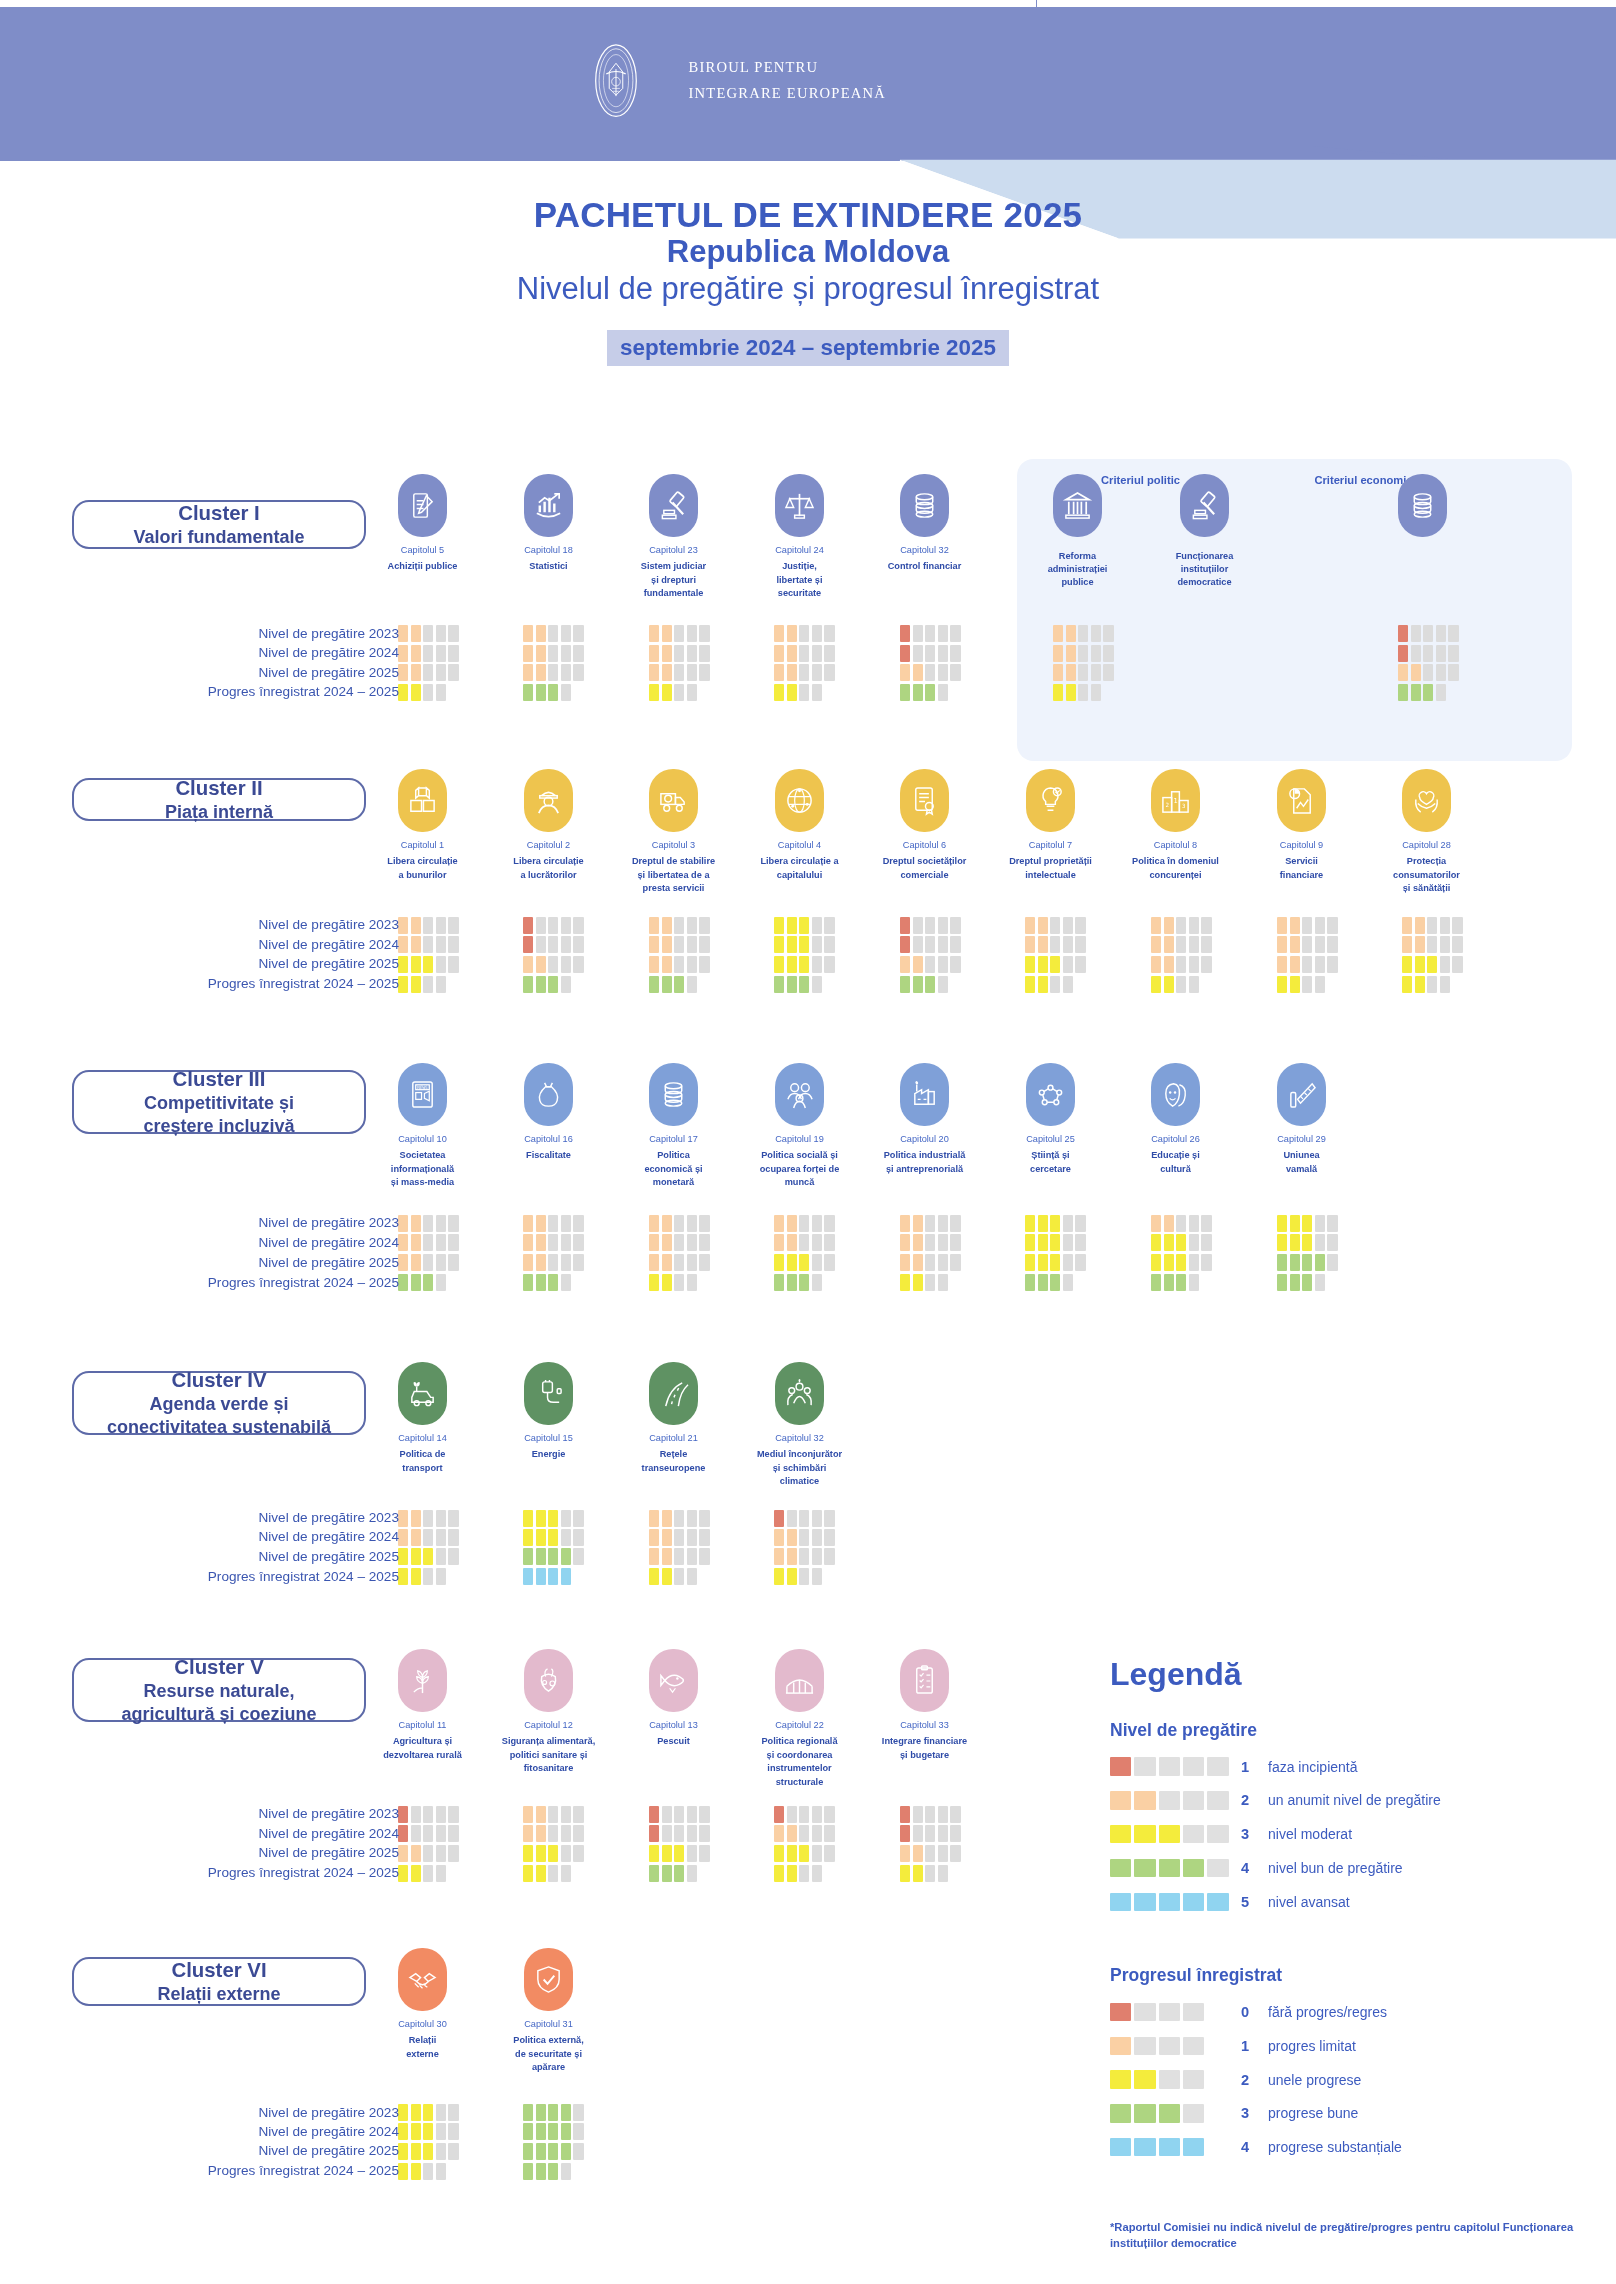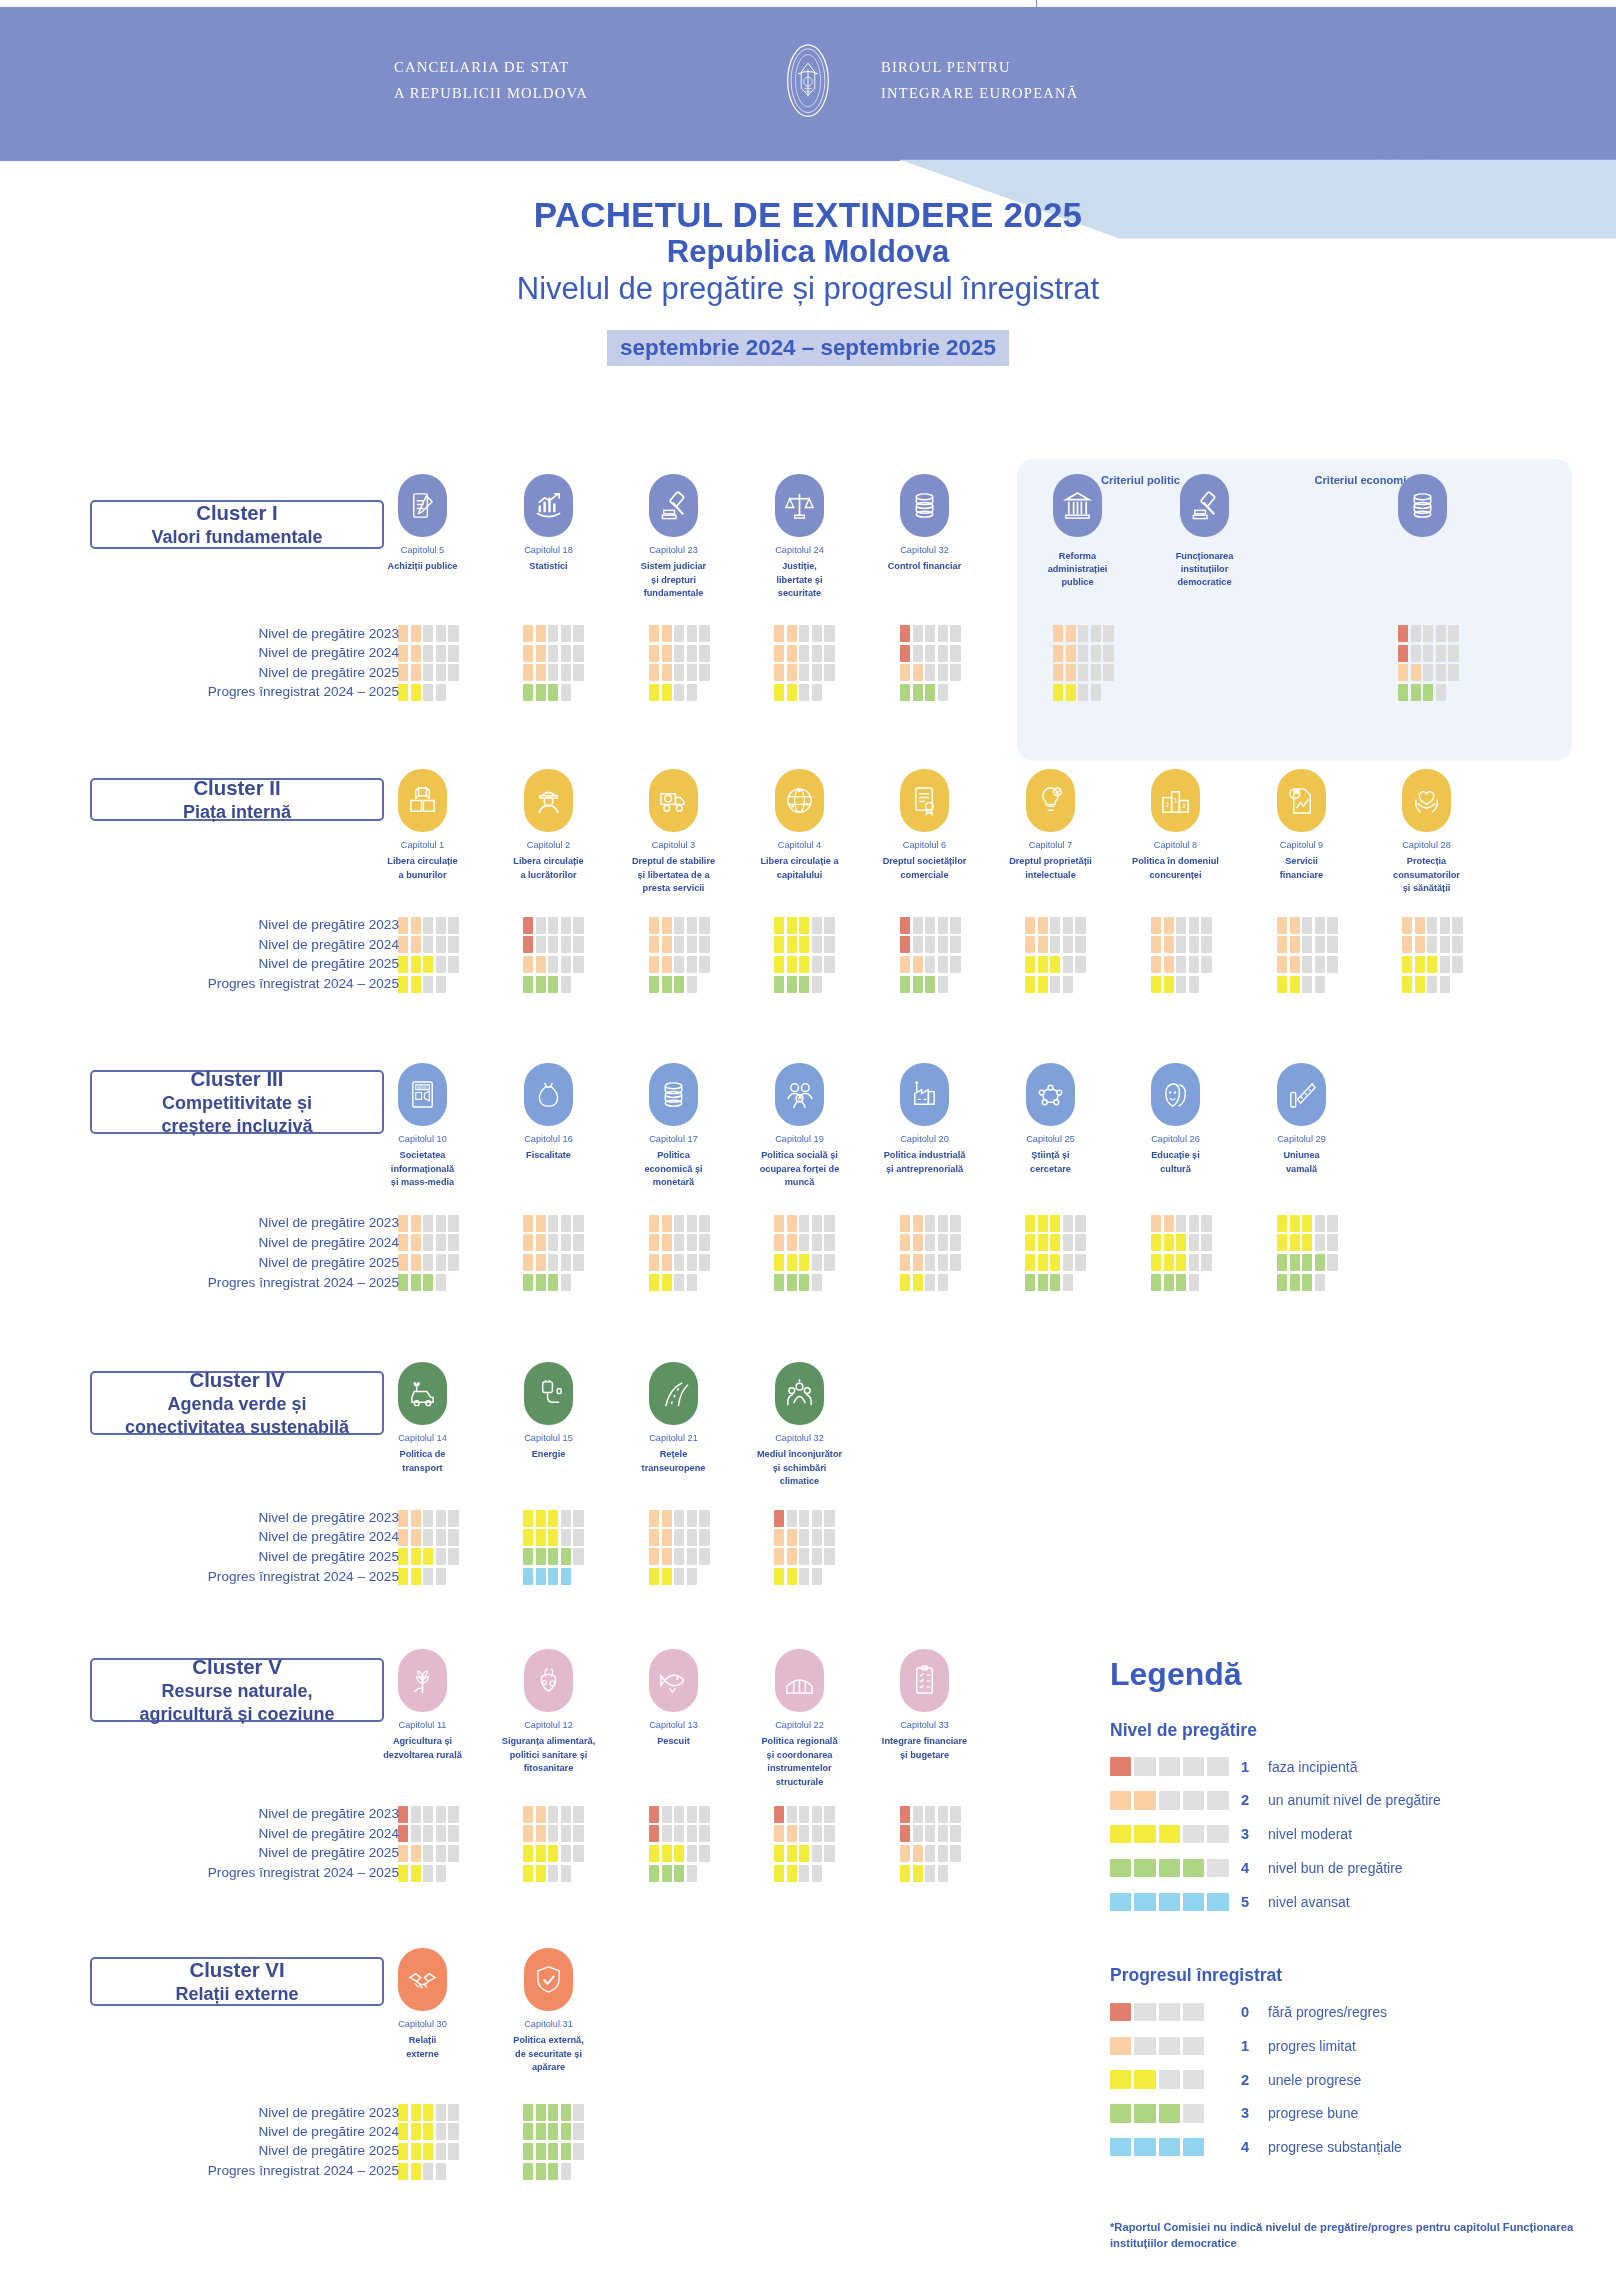--- a/index.html
+++ b/index.html
@@ -60,23 +60,23 @@
     line-height: 1.12;
   }
   .t2 { color: #3c5bbf; font-size: 31px; line-height: 1.18; font-weight: bold; }
   .t3 { color: #3c5bbf; font-size: 31px; line-height: 1.18; }
   .period-wrap { margin-top: 22.4px; }
   .period {
     display: inline-block; background: #c6cde8; color: #3c5bbf;
     font-weight: bold; font-size: 22.4px; padding: 4.9px 12.6px 5.8px 12.6px;
   }
   .cluster-badge {
-    position: absolute; left: 90px;
+    position: absolute; left: 72px;
     width: 294px;
-    border: 2.4px solid #5d6aa8; border-radius: 5px;
+    border: 2.4px solid #5d6aa8; border-radius: 17px;
     background: #ffffff;
     color: #3b4a94; text-align: center;
     font-weight: bold;
     display: flex; flex-direction: column; align-items: center; justify-content: center;
   }
   .cluster-badge .cb-l1 { font-size: 20.4px; line-height: 1.25; }
   .cluster-badge .cb-l2 { font-size: 18px; line-height: 1.25; font-weight: bold; }
   .chap {
     position: absolute; width: 97px; text-align: center;
   }
@@ -118,22 +118,20 @@
     color:#3c5bbf; font-weight:bold; font-size:11.2px; line-height:1.45; }
 </style>
 </head>
 <body>
 
 <div class="banner">
   <div class="banner-notch-left"></div>
   <div class="banner-notch-mid"></div>
   <div class="banner-notch-right"></div>
   <div class="banner-inner">
-    <div class="banner-text left">Cancelaria de stat
-A Republicii Moldova</div>
     <div class="emblem">
       <svg viewBox="0 0 120 160" xmlns="http://www.w3.org/2000/svg">
         <ellipse cx="60" cy="80" rx="42" ry="74" fill="none" stroke="#fff" stroke-width="2.5"></ellipse>
         <ellipse cx="60" cy="80" rx="35" ry="66" fill="none" stroke="#fff" stroke-width="1.5"></ellipse>
         <ellipse cx="60" cy="80" rx="26" ry="54" fill="none" stroke="#fff" stroke-width="1.2"></ellipse>
         <path d="M60 44 L74 62 L74 96 L60 110 L46 96 L46 62 Z" fill="none" stroke="#fff" stroke-width="2"></path>
         <path d="M40 66 Q60 56 80 66" fill="none" stroke="#fff" stroke-width="2.5"></path>
         <line x1="60" y1="56" x2="60" y2="112" stroke="#fff" stroke-width="2"></line>
         <circle cx="60" cy="82" r="9" fill="none" stroke="#fff" stroke-width="1.6"></circle>
         <path d="M52 96 h16 M54 102 h12" stroke="#fff" stroke-width="1.4"></path>

